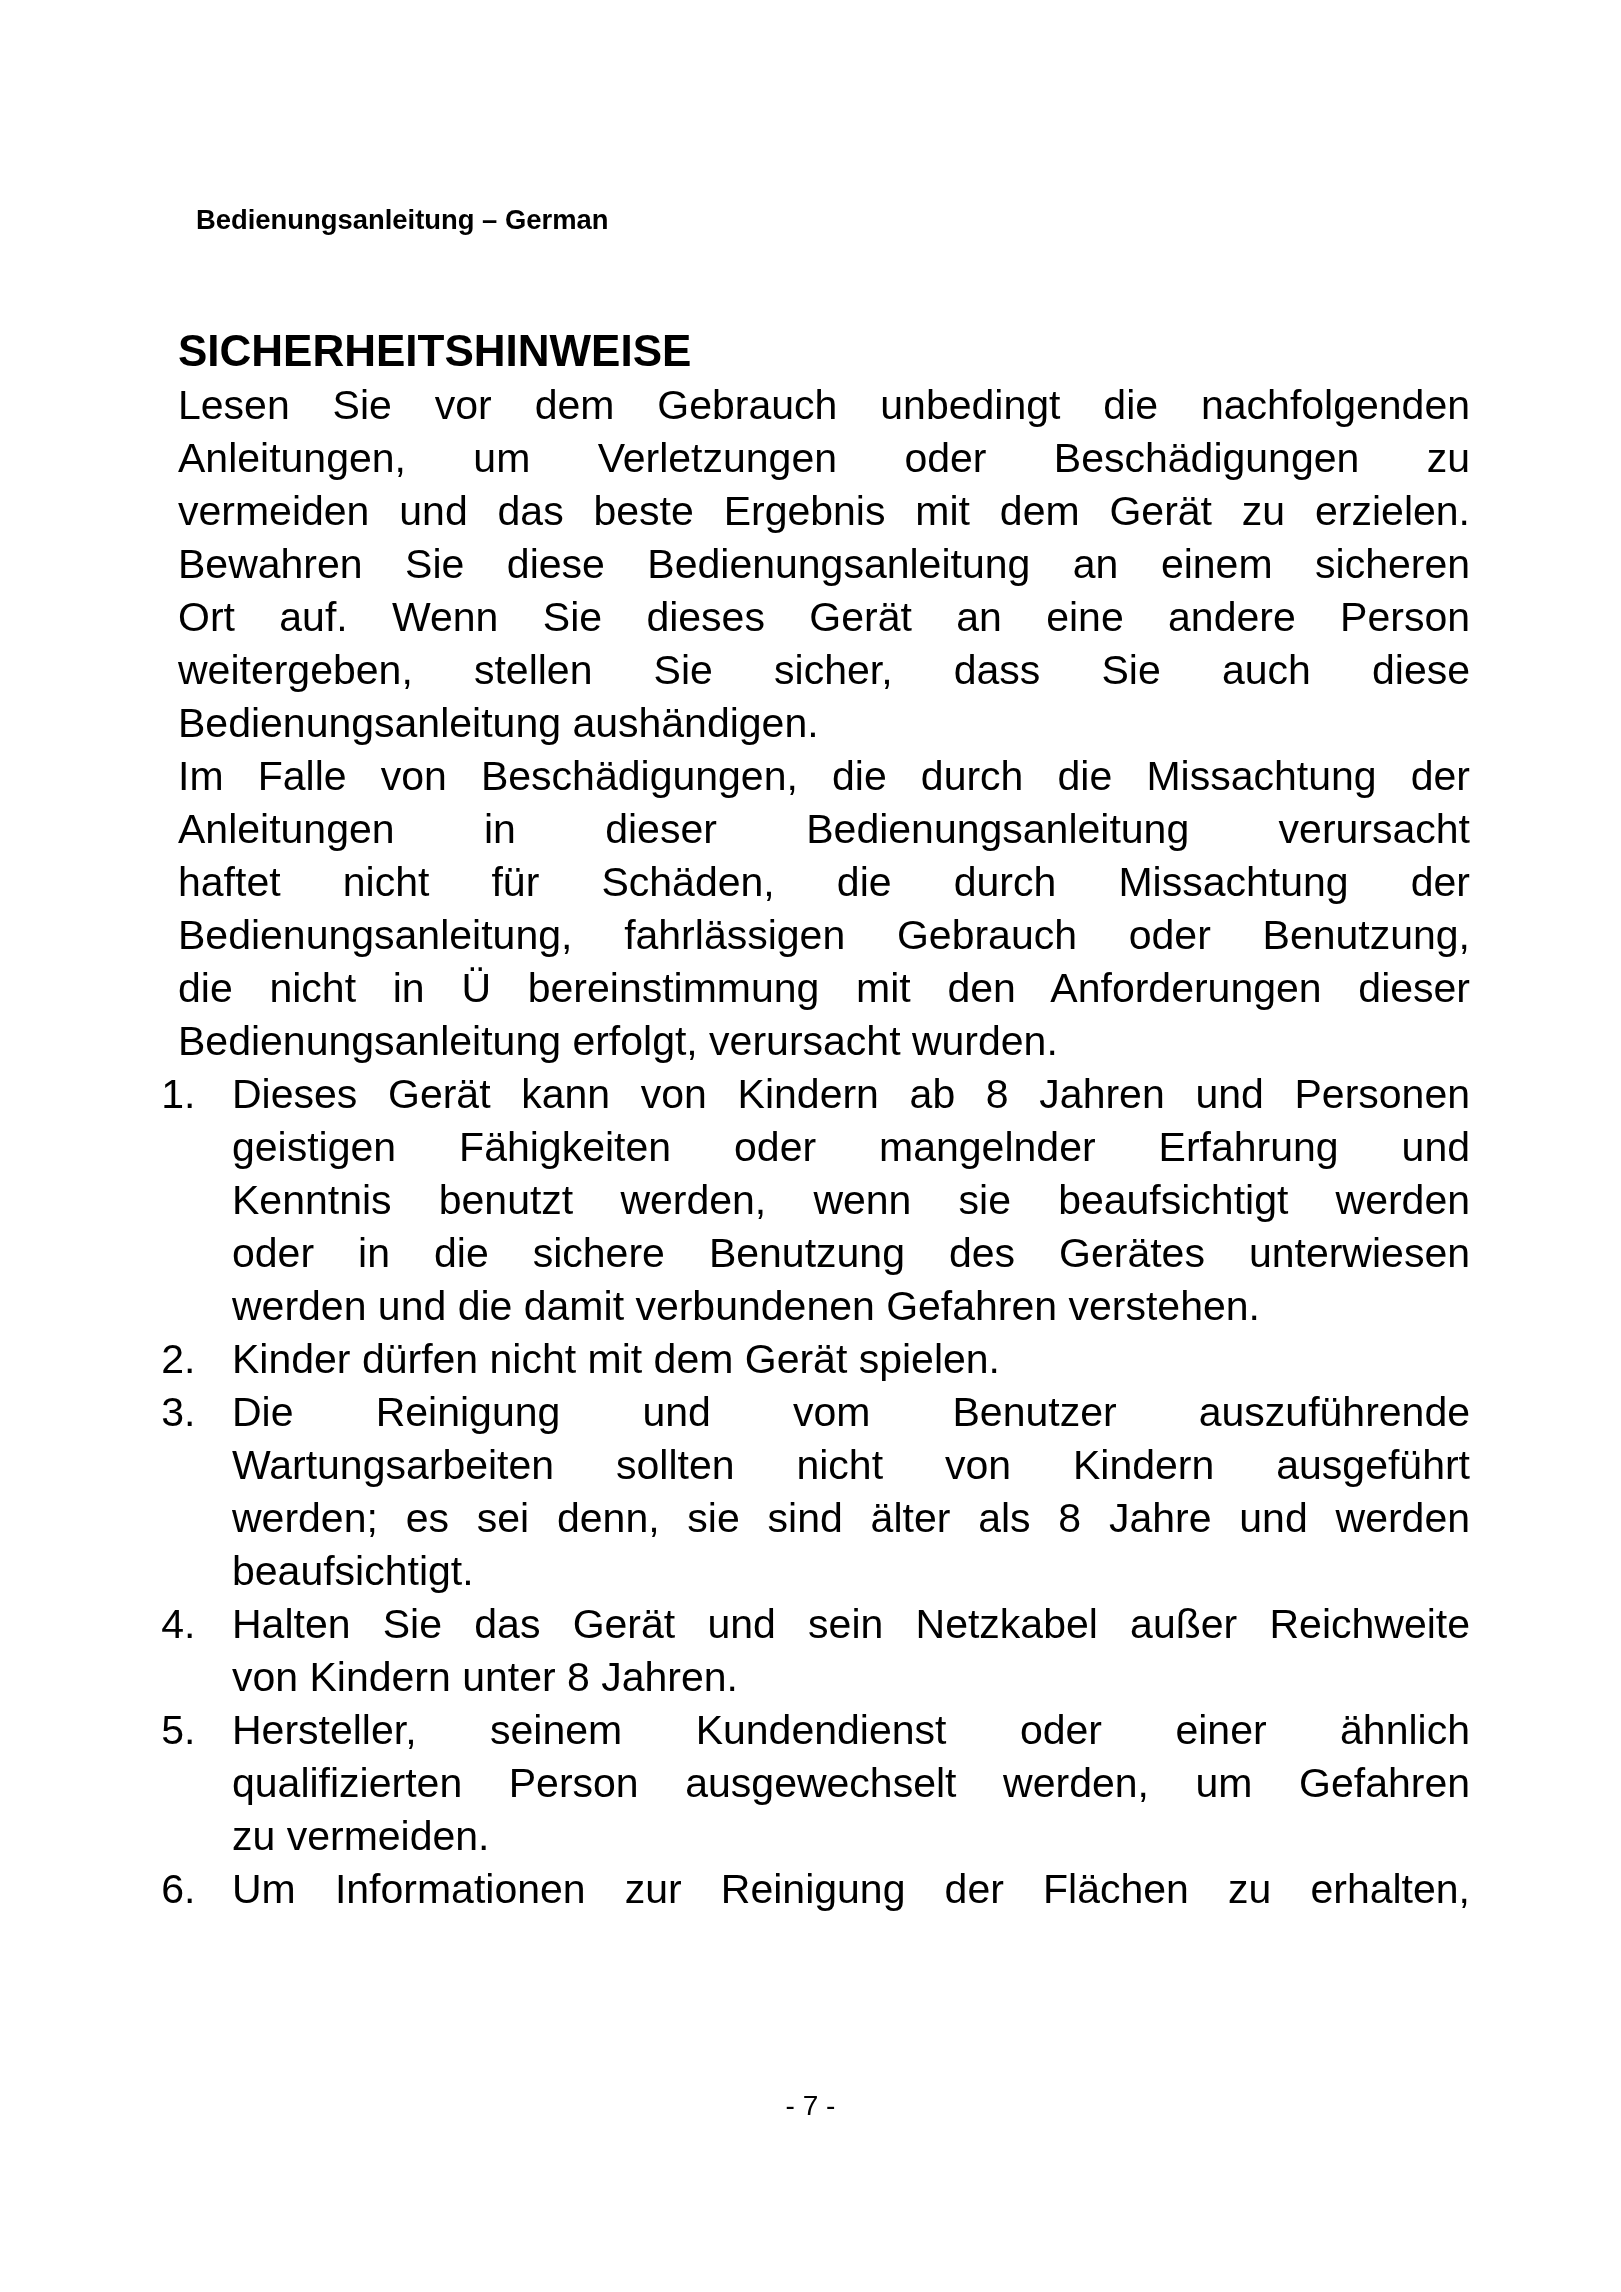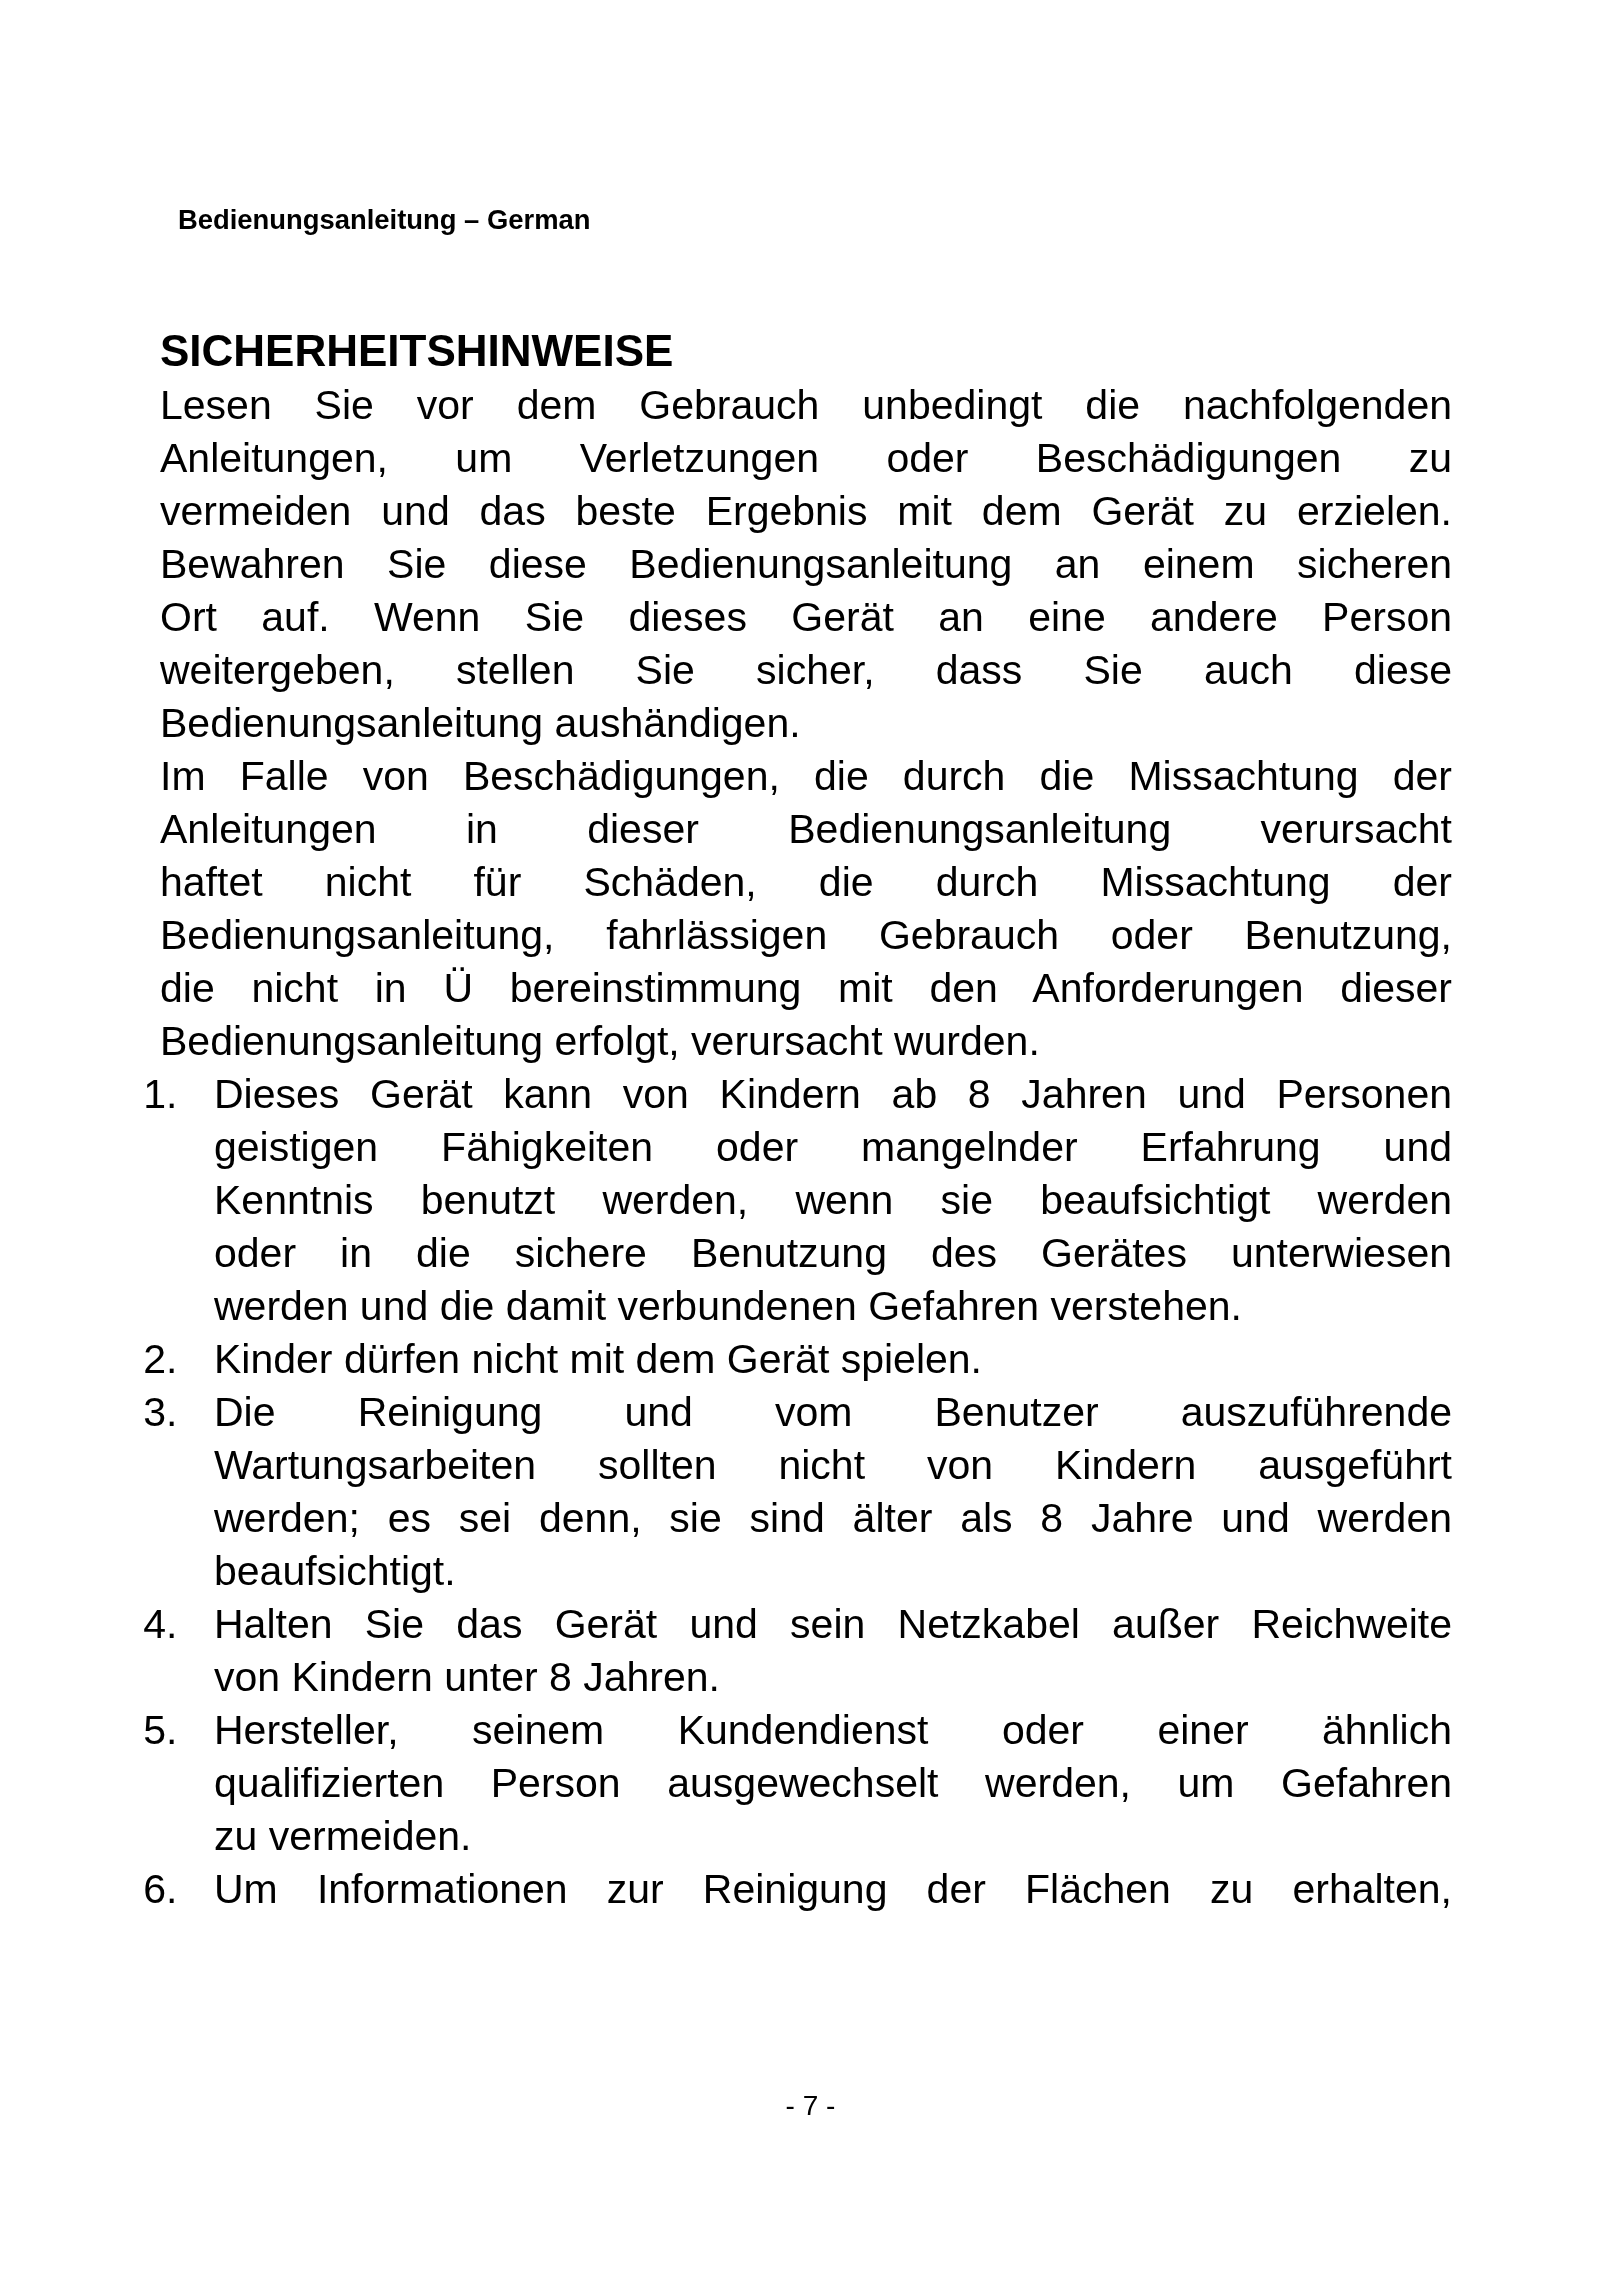--- a/index.html
+++ b/index.html
@@ -11,29 +11,29 @@
     position: relative;
     width: 1621px;
     height: 2293px;
     background: #ffffff;
     color: #000000;
     font-family: "Liberation Sans", sans-serif;
     overflow: hidden;
   }
   .header {
     position: absolute;
-    left: 178px;
+    left: 196px;
     top: 204px;
     font-size: 27.4px;
     font-weight: bold;
     white-space: nowrap;
   }
   .content {
     position: absolute;
-    left: 160px;
+    left: 178px;
     top: 323px;
     width: 1292px;
   }
   .title {
     font-size: 44px;
     font-weight: bold;
     line-height: 56px;
   }
   .tline {
     font-size: 41px;

